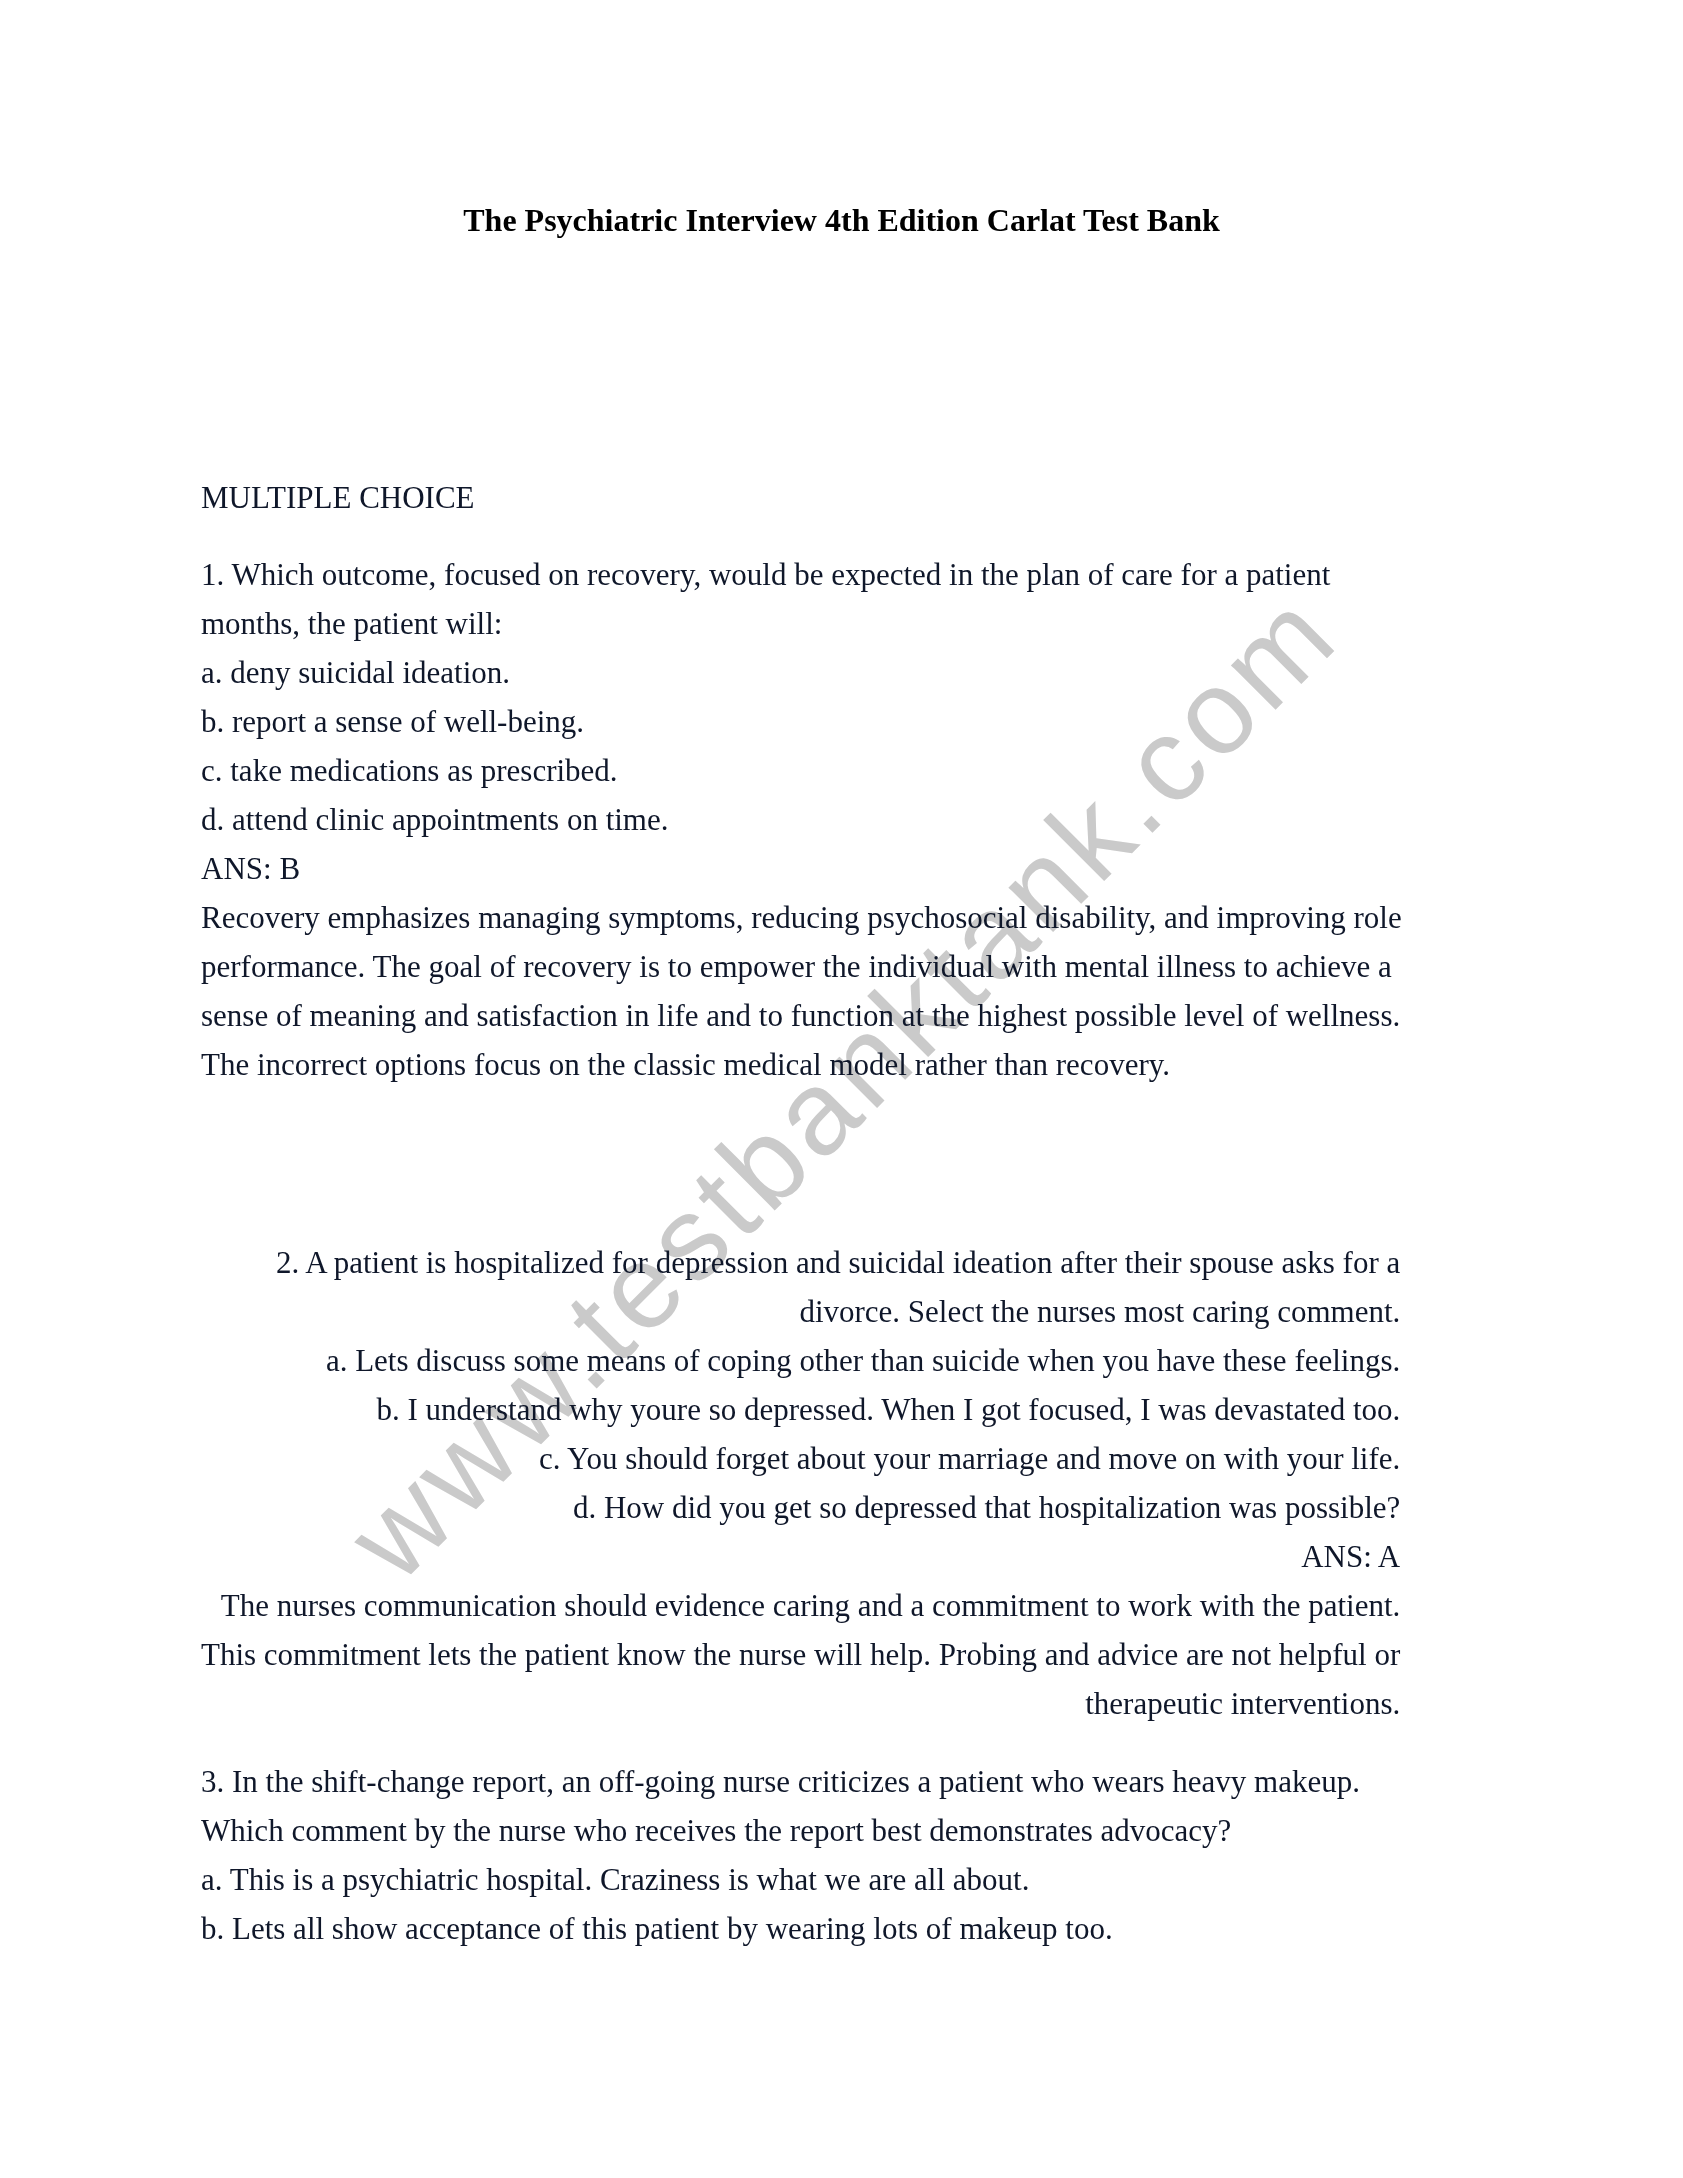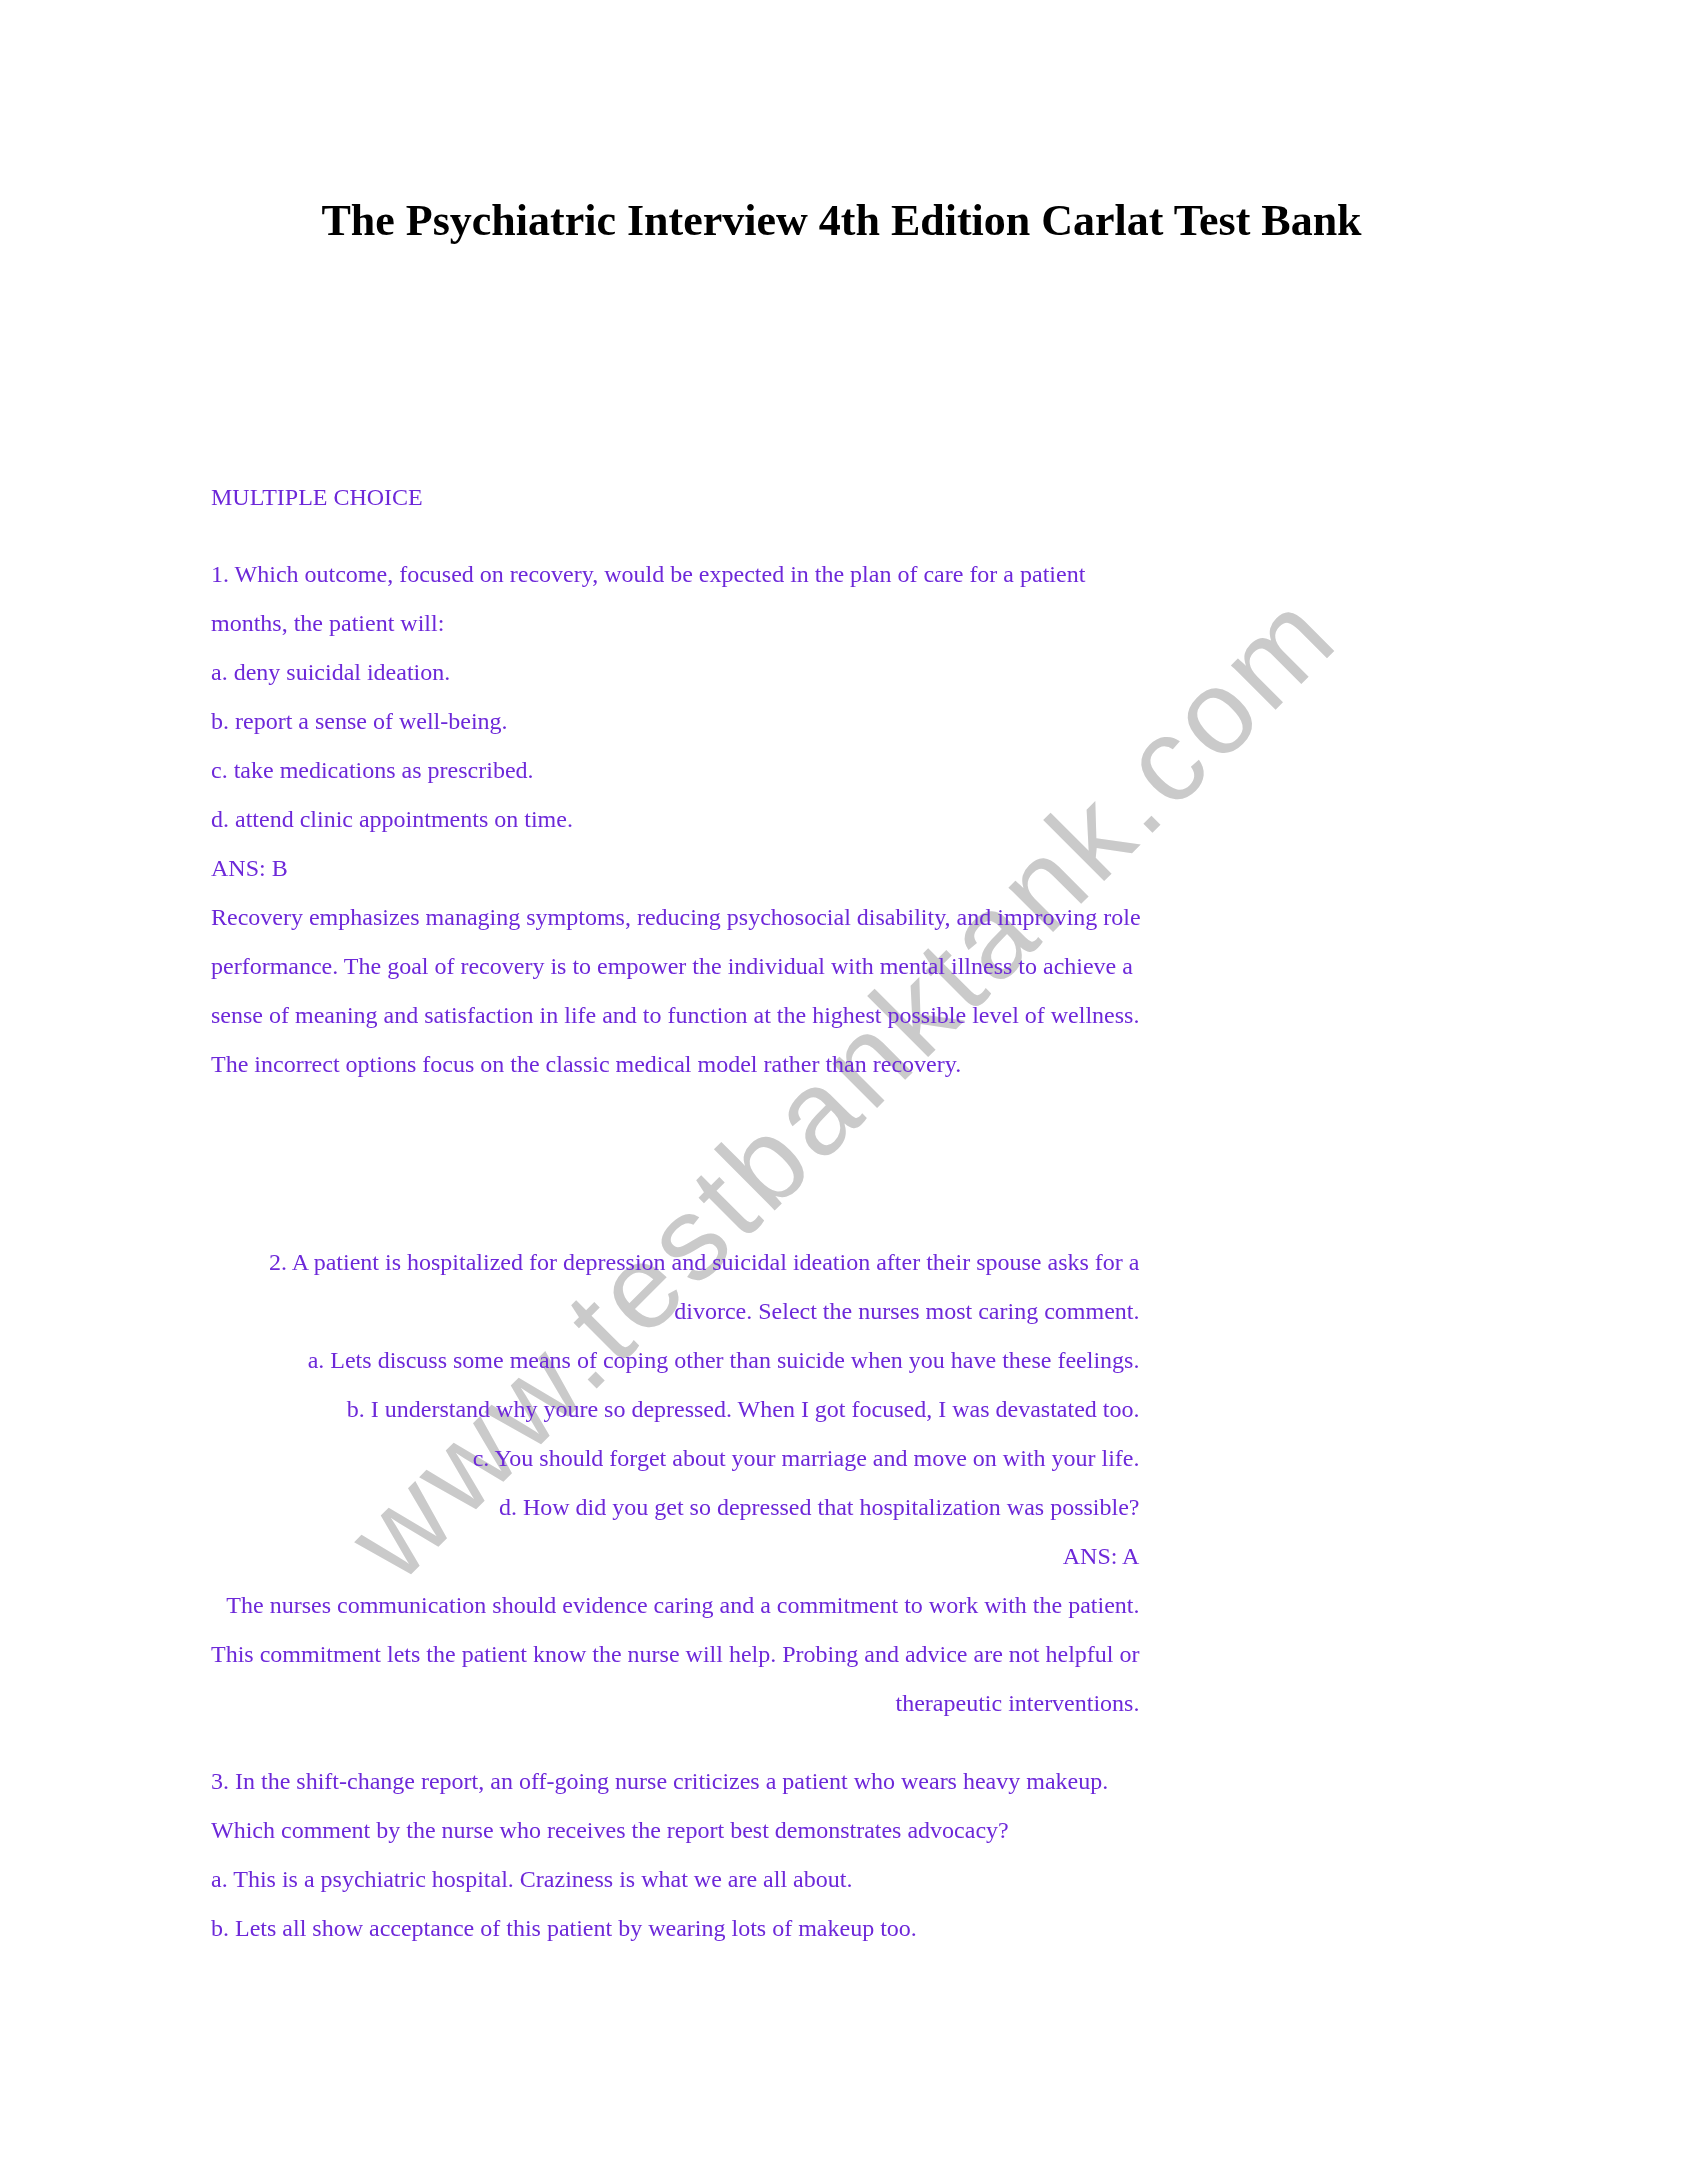--- a/index.html
+++ b/index.html
@@ -41,33 +41,33 @@
       user-select: none;
     }
     .title {
       position: absolute;
       left: 0;
       top: 191px;
       width: 1683px;
       text-align: center;
       font-family: "Liberation Serif", serif;
       font-weight: bold;
-      font-size: 44px;
+      font-size: 32px;
       line-height: 59px;
       color: #000000;
       white-space: nowrap;
       z-index: 1;
     }
     .block {
       position: absolute;
-      left: 211px;
+      left: 201px;
       font-family: "Liberation Serif", serif;
-      font-size: 24px;
+      font-size: 31px;
       line-height: 49px;
-      color: #6d28d9;
+      color: #0f172a;
       z-index: 1;
     }
     .line {
       display: block;
       white-space: nowrap;
       height: 49px;
     }
     .section-header { top: 473px; }
     .q1 { top: 550px; }
     .q2 { top: 1238px; text-align: right; }

